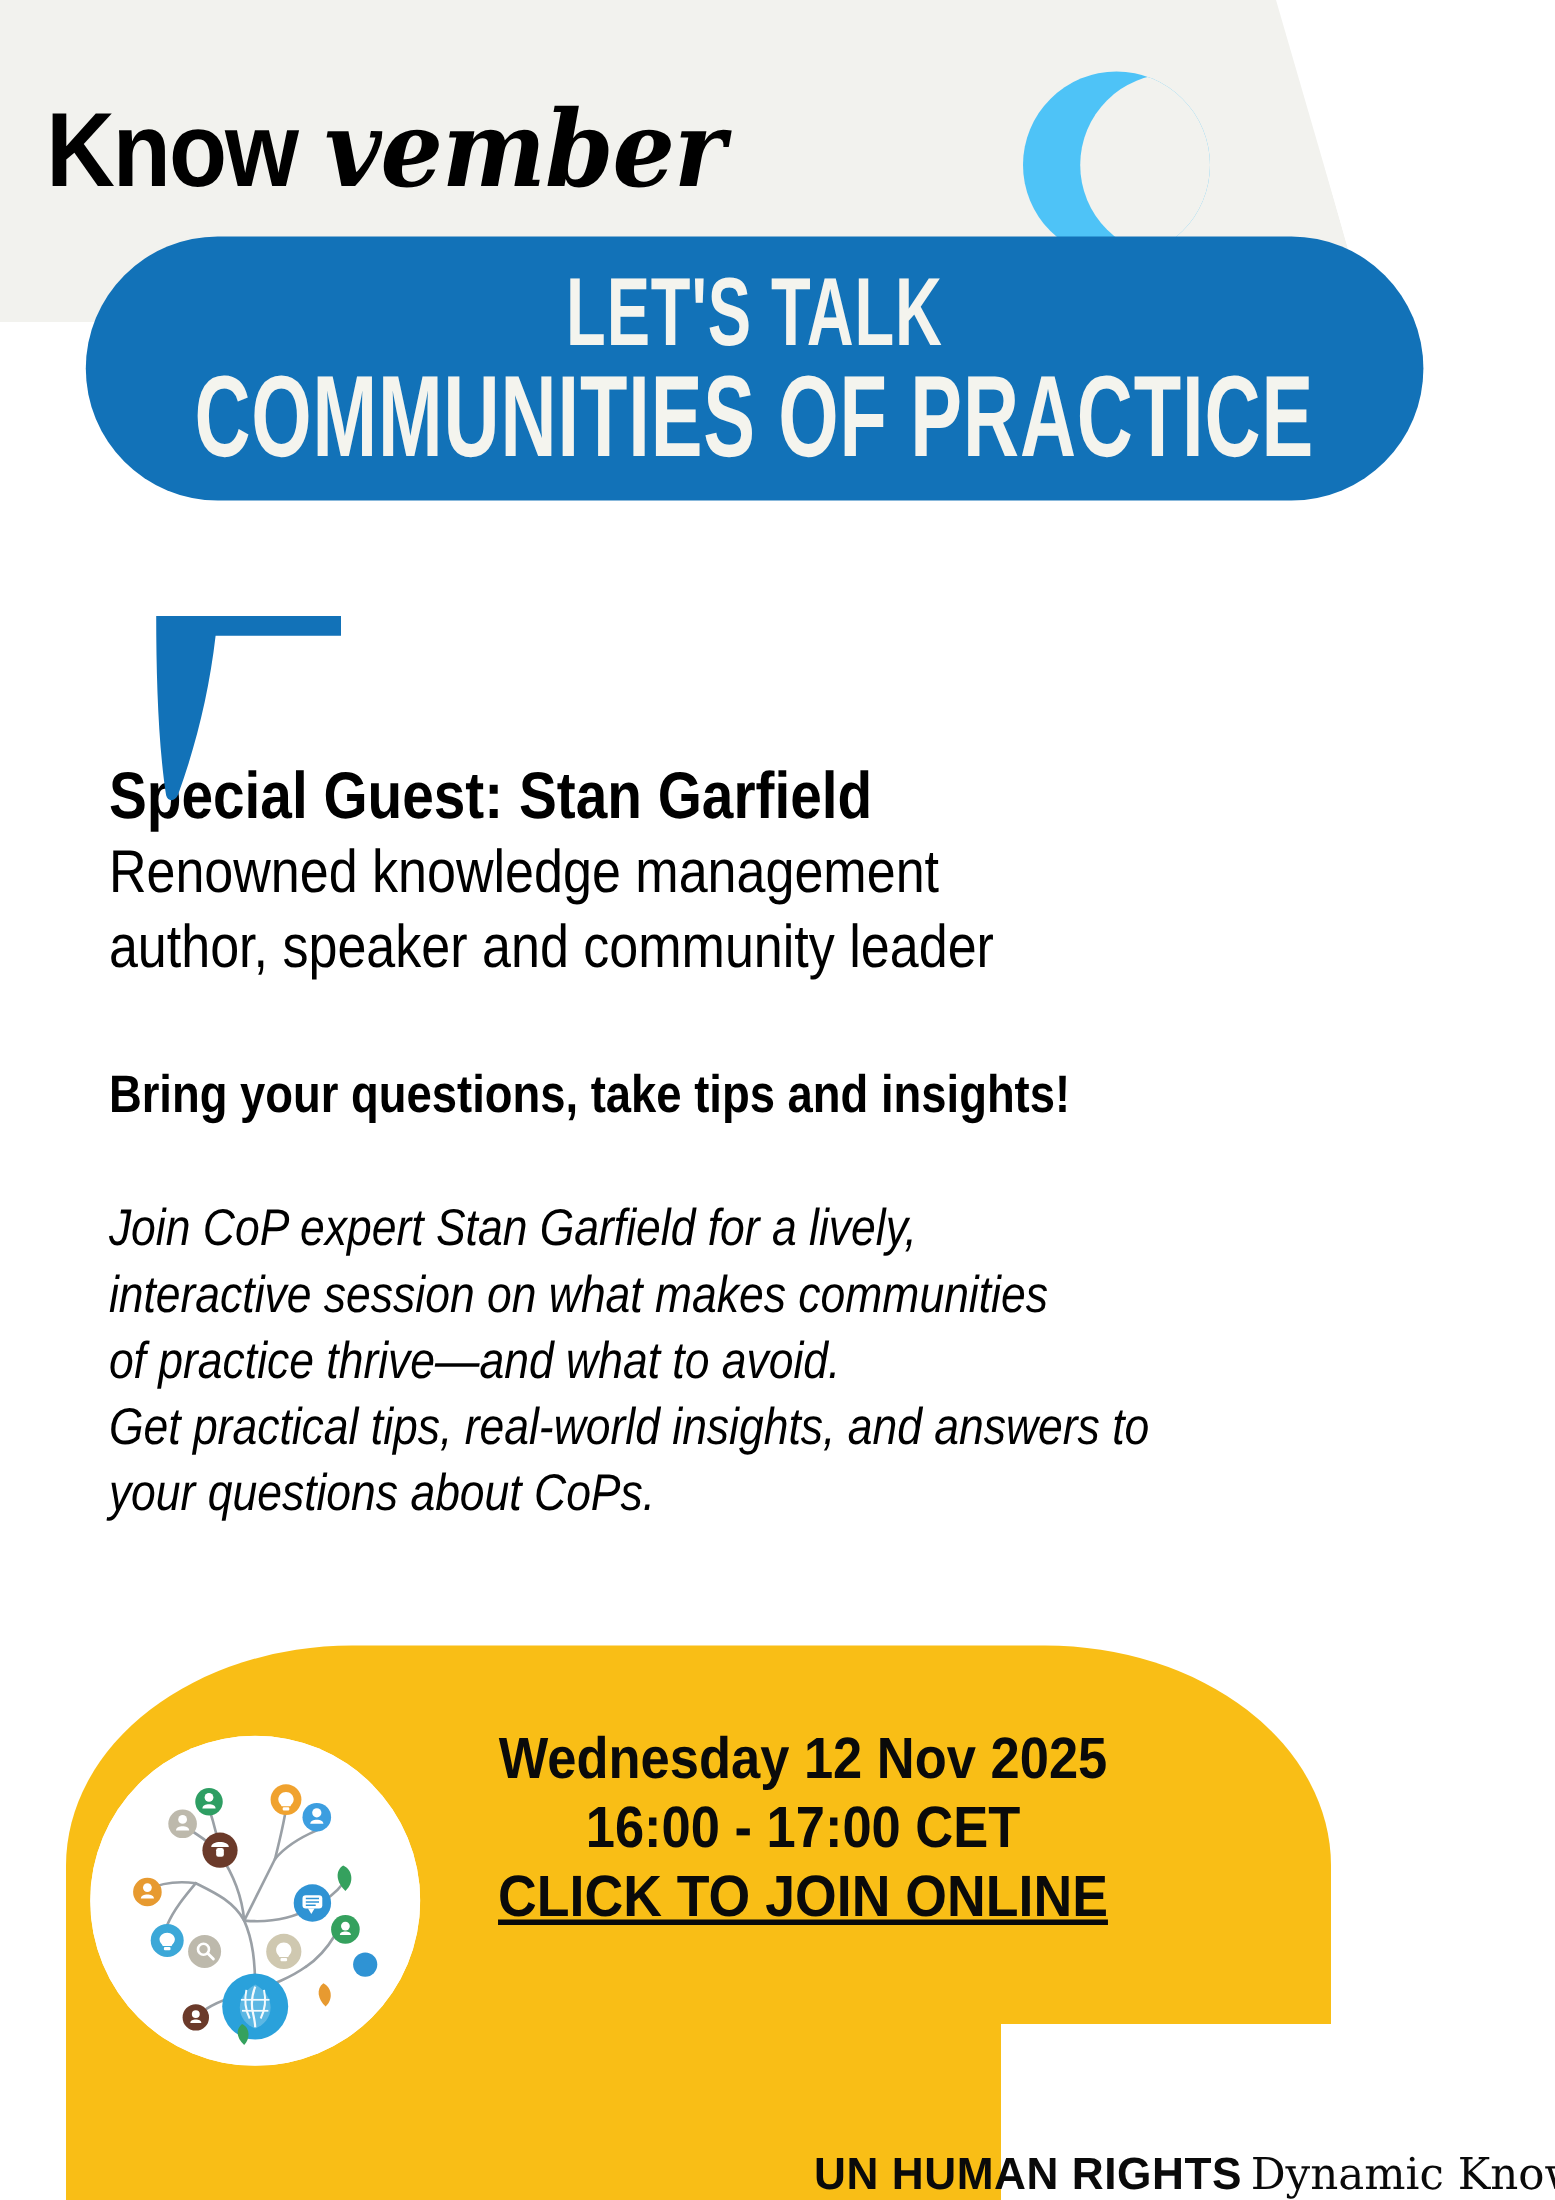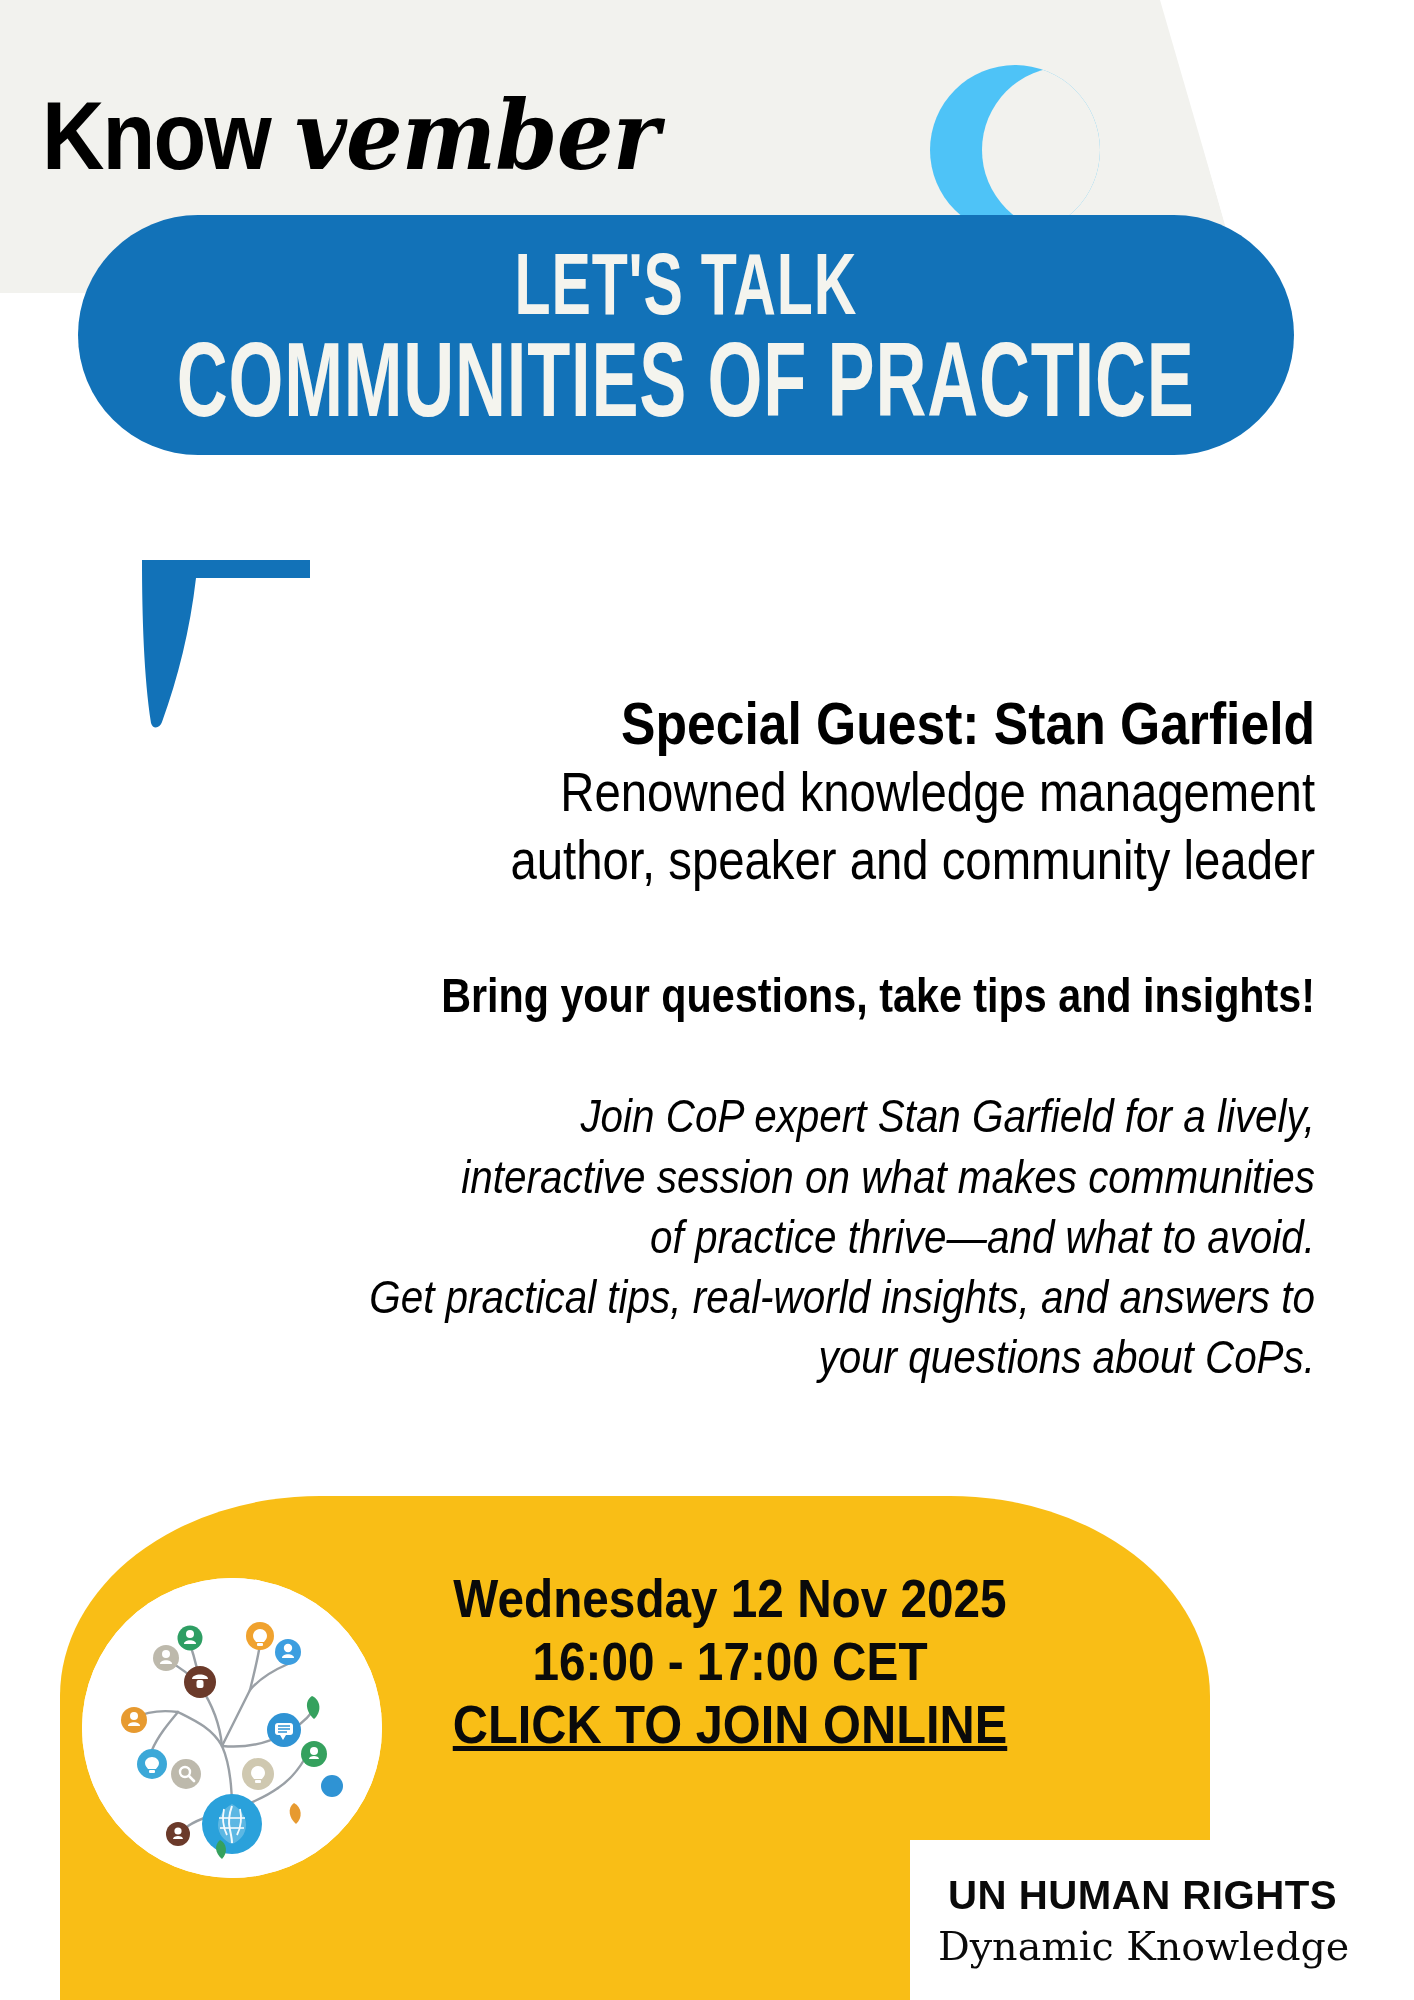--- a/index.html
+++ b/index.html
@@ -78,21 +78,21 @@
   .bubble-line.l1 { font-size:72px; transform:scaleX(0.82) scaleY(1.22); }
   .bubble-line.l2 { font-size:86px; transform:scaleX(0.82) scaleY(1.22); }
   .bubble-tail{
     position:absolute; left:140px; top:560px; width:190px; height:190px; z-index:6;
   }
   .bubble-tail svg{ display:block; }
 
   
   .content {
     position:absolute; left:0; top:690px; width:1414px;
-    text-align:right; z-index:4;
+    text-align:left; z-index:4;
     color:#000000;
   }
   .guest-name{
     font-family:"Liberation Sans", sans-serif;
     font-weight:bold; font-size:60px; line-height:1.12;
     transform:scaleX(0.86); display:block;
   }
   .guest-desc{
     font-family:"Liberation Sans", sans-serif;
     font-weight:normal; font-size:55px; line-height:1.16;
@@ -153,21 +153,21 @@
     position:absolute; left:82px; top:1578px; width:300px; height:300px;
     background:#ffffff; border-radius:50%;
     z-index:7; overflow:hidden;
   }
   .circle-ill svg{ display:block; }
 
   
   .un-logo{
     position:absolute; left:910px; top:1840px; width:472px; height:160px;
     background:#ffffff; z-index:9;
-    display:flex; flex-direction:column; align-items:center;
+    display:flex; flex-direction:row; align-items:flex-end;
     justify-content:center; 
   }
   .un-line1{
     font-family:"Liberation Sans", sans-serif;
     font-weight:bold; font-size:41px; letter-spacing:0.5px;
     color:#0A0A0A; white-space:nowrap;
     transform:scaleX(0.98); transform-origin:left center;
   }
   .un-line2{
     font-family:"DejaVu Serif", serif;

